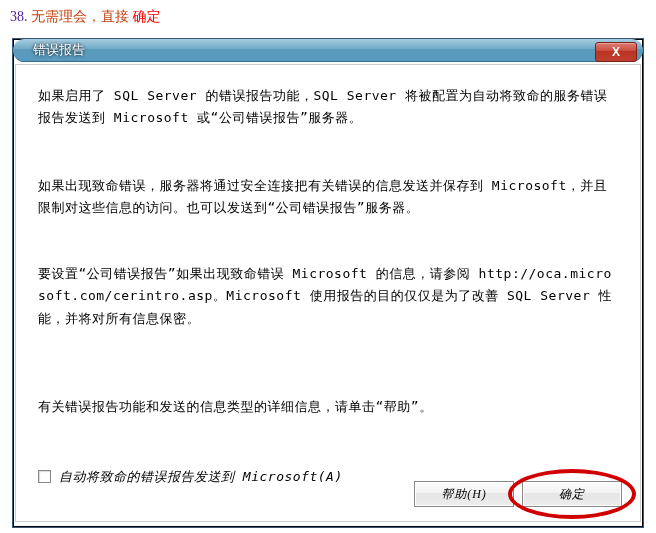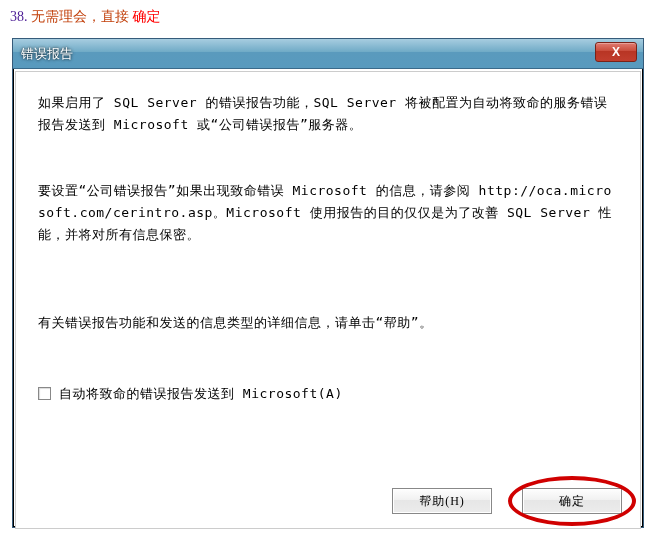--- a/index.html
+++ b/index.html
@@ -20,27 +20,28 @@
     .instruction .red { color: #ff0000; }
     .dialog-wrapper {
       margin: 4px 12px 0 12px;
       border: 1px solid #365b7a;
       background: #fff;
       box-shadow: 0 0 0 1px #000 inset;
       position: relative;
       height: 490px;
     }
     .titlebar {
-      height: 30px;
+      height: 23px;
       background: linear-gradient(to bottom, #a7cde0 0%, #6faac6 45%, #5a9abd 46%, #589abe 100%);
       border-bottom: 1px solid #3a6a8a;
       position: relative;
       display: flex;
       align-items: center;
-      padding-left: 8px;
+      padding-left: 20px;
+      border-radius: 12px;
     }
     .titlebar-text {
       color: #fff;
       font-size: 13px;
       font-family: "SimSun", "宋体", serif;
       text-shadow: 0 0 3px rgba(0,0,0,0.6), 0 0 3px rgba(0,0,0,0.6);
     }
     .close-btn {
       position: absolute;
       right: 6px;
@@ -79,36 +80,38 @@
     .para.p1 { margin-top: 2px; }
     .para.p2 { margin-top: 46px; }
     .para.p3 { margin-top: 44px; }
     .para.p4 { margin-top: 66px; }
     .checkbox-row {
       margin-top: 50px;
       display: flex;
       align-items: center;
       font-size: 13px;
       letter-spacing: 0.5px;
+      font-style: italic;
     }
     .checkbox-box {
       width: 13px;
       height: 13px;
       border: 1px solid #888;
       background: #fff;
       margin-right: 8px;
       display: inline-block;
       box-shadow: inset 1px 1px 1px rgba(0,0,0,0.15);
     }
     .button-row {
       position: absolute;
       bottom: 14px;
       right: 18px;
       display: flex;
-      gap: 30px;
+      gap: 8px;
+      font-style: italic;
     }
     .win-btn {
       min-width: 100px;
       height: 26px;
       background: linear-gradient(to bottom, #fefefe 0%, #f1f1f1 45%, #e6e6e6 46%, #ececec 100%);
       border: 1px solid #888;
       font-size: 12px;
       font-family: "SimSun", "宋体", serif;
       display: flex;
       align-items: center;
@@ -137,20 +140,21 @@
 
 <div class="dialog-wrapper">
   <div class="titlebar">
     <span class="titlebar-text">错误报告</span>
     <div class="close-btn">
       <span>X</span>
     </div>
   </div>
   <div class="dialog-body">
     <div class="para p1">如果启用了 SQL Server 的错误报告功能，SQL Server 将被配置为自动将致命的服务错误报告发送到 Microsoft 或“公司错误报告”服务器。</div>
+    <div class="para p2">如果出现致命错误，服务器将通过安全连接把有关错误的信息发送并保存到 Microsoft，并且限制对这些信息的访问。也可以发送到“公司错误报告”服务器。</div>
     <div class="para p3">要设置“公司错误报告”如果出现致命错误 Microsoft 的信息，请参阅 http://oca.microsoft.com/cerintro.asp。Microsoft 使用报告的目的仅仅是为了改善 SQL Server 性能，并将对所有信息保密。</div>
     <div class="para p4">有关错误报告功能和发送的信息类型的详细信息，请单击“帮助”。</div>
 
     <div class="checkbox-row">
       <span class="checkbox-box"></span>
       <span>自动将致命的错误报告发送到 Microsoft(A)</span>
     </div>
 
     <div class="button-row">
       <div class="win-btn">

